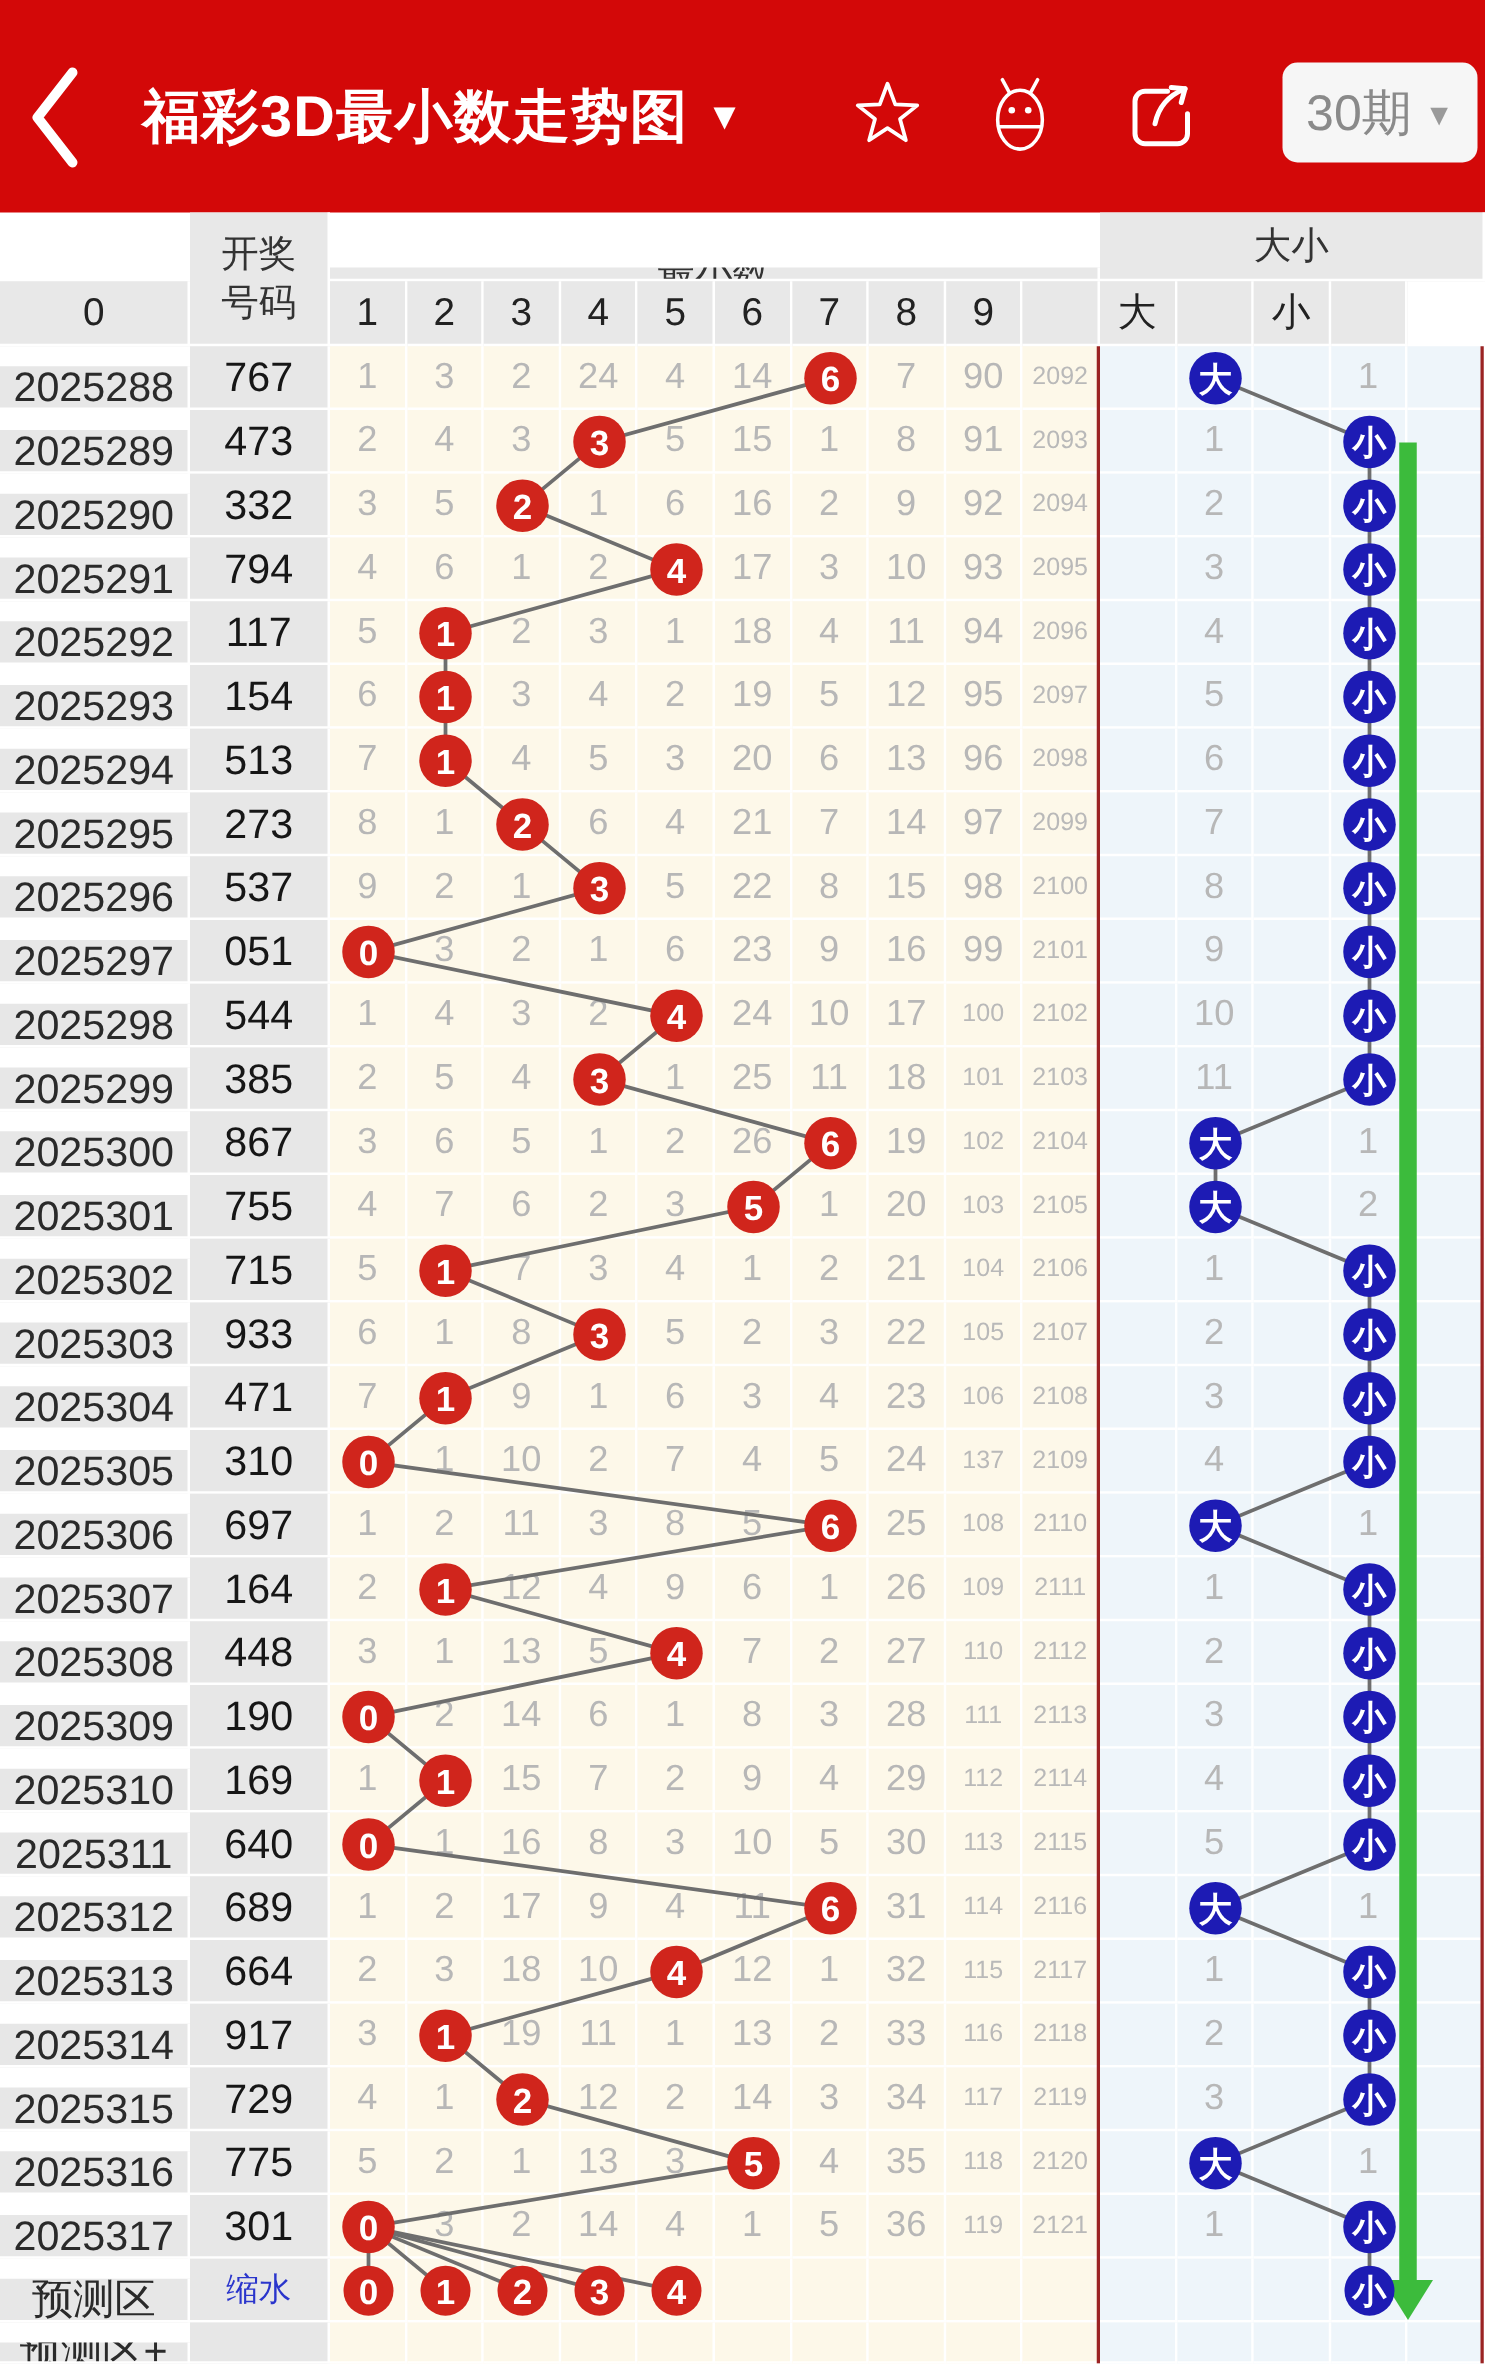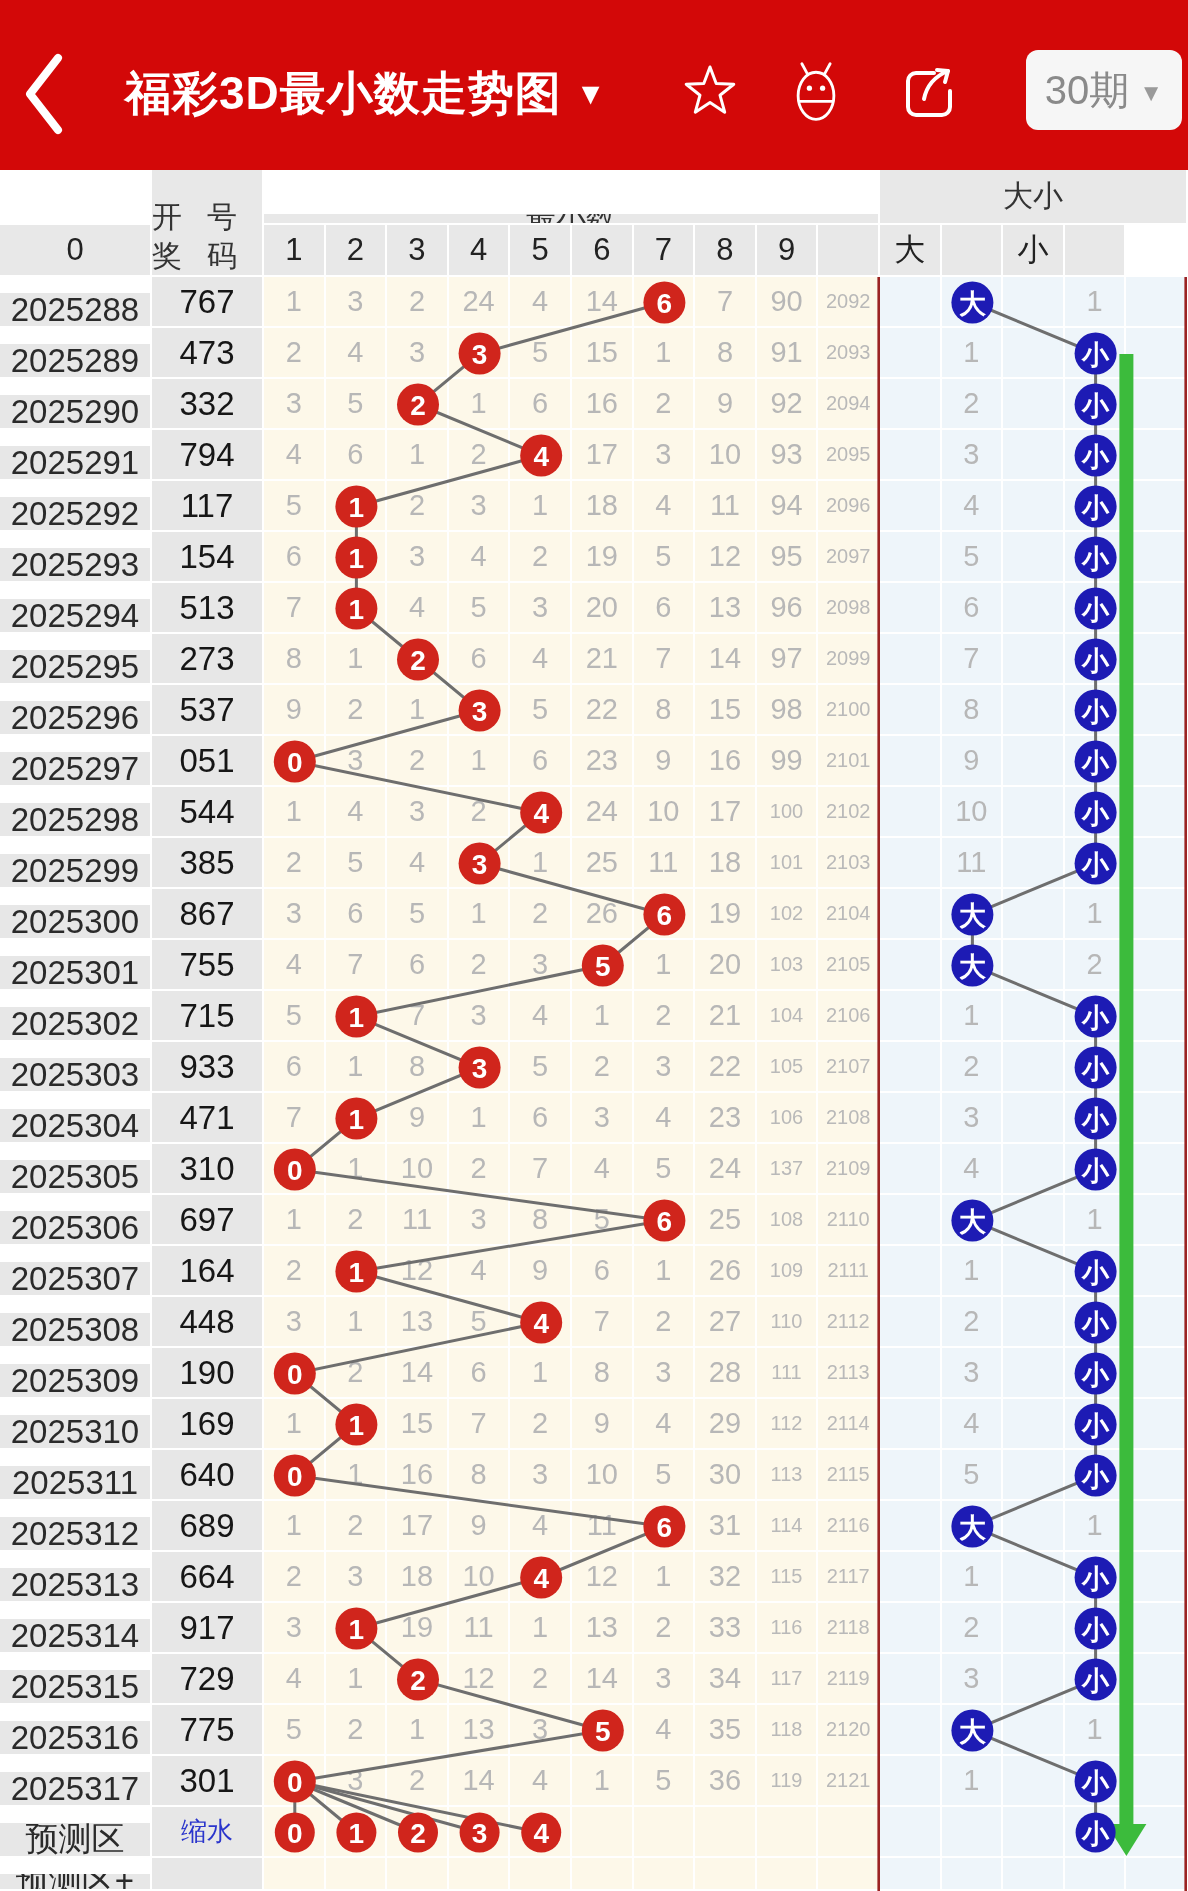--- a/index.html
+++ b/index.html
@@ -1,21 +1,21 @@
 <!DOCTYPE html>
 <html><head>
 <meta charset="utf-8">
 <style>
   html,body{margin:0;padding:0;background:#fff;}
   #app{position:relative;width:1188px;height:1891px;overflow:hidden;background:#fff;
        font-family:"Liberation Sans",sans-serif;}
   
   .appbar{position:absolute;left:0;top:0;width:1188px;height:170px;background:#d30808;}
   .back{position:absolute;left:22px;top:52px;width:44px;height:84px;}
-  .titlewrap{position:absolute;left:125px;top:58px;height:72px;display:flex;align-items:center;text-align:right;}
+  .titlewrap{position:absolute;left:114px;top:58px;height:72px;display:flex;align-items:center;text-align:right;}
   .title{color:#fff;font-size:46px;font-weight:bold;letter-spacing:1px;}
   .tri{color:#fff;font-size:30px;margin-left:14px;}
   .iconbtn{position:absolute;top:62px;width:62px;height:64px;display:flex;align-items:center;justify-content:center;}
   #fav{left:679px;} #robot{left:785px;} #share{left:898px;}
   .periods{position:absolute;left:1026px;top:50px;width:156px;height:80px;background:#f6f6f6;
            border-radius:12px;display:flex;align-items:center;justify-content:center;gap:10px;}
   .periods .plabel{color:#8a8a8a;font-size:40px;}
   .periods .ptri{color:#9a9a9a;font-size:24px;padding-top:6px;}
   
   #thead{position:absolute;left:0;top:170px;display:grid;
@@ -23,21 +23,21 @@
          grid-template-rows:55px 52px;}
   #tbody{position:absolute;left:0;top:277px;display:grid;
          grid-template-columns:152px 112px repeat(15,61.6px);
          grid-template-rows:repeat(30,51px) 51px 33px;}
   .c{display:flex;align-items:center;justify-content:center;box-sizing:border-box;
      border-right:2px solid #fff;border-bottom:2px solid #fff;overflow:hidden;}
   .hdr{background:#e8e8e8;color:#333;font-size:30px;}
   .digit{font-size:31px;color:#222;}
   .r1{grid-row:1;} .r2{grid-row:2;} .span2{grid-row:1/3;}
   .mingrp{grid-column:3/13;margin-top:44px;} .sizegrp{grid-column:13/18;font-family:Liberation Mono, monospace;}
-  .drawh{line-height:1.3;align-items:flex-end;}
+  .drawh{flex-direction:column;line-height:1.3;}
   .left{background:#e7e7e7;}
   .cream{background:#fdf8e9;}
   .blue{background:#eef5fa;}
   .period{font-size:33px;color:#2a2a2a;margin-top:16px;}
   .draw{font-size:33px;color:#161616;}
   .miss{font-size:29px;color:#b7b7b7;}
   .miss-sm{font-size:20px;color:#b9b9b9;}
   .shrink{font-size:26px;color:#2a35cc;cursor:pointer;font-family:Liberation Mono, monospace;}
   #overlay{position:absolute;left:0;top:0;width:1188px;height:1891px;pointer-events:none;}
 </style>

